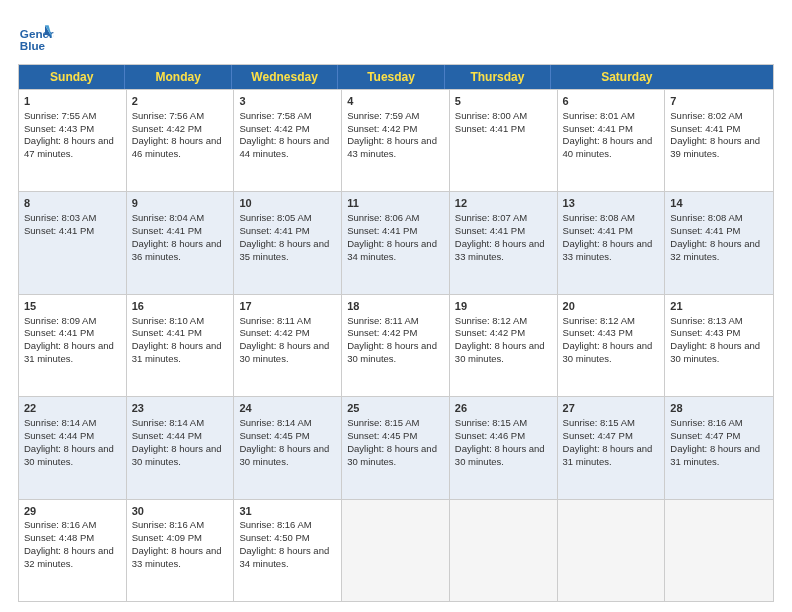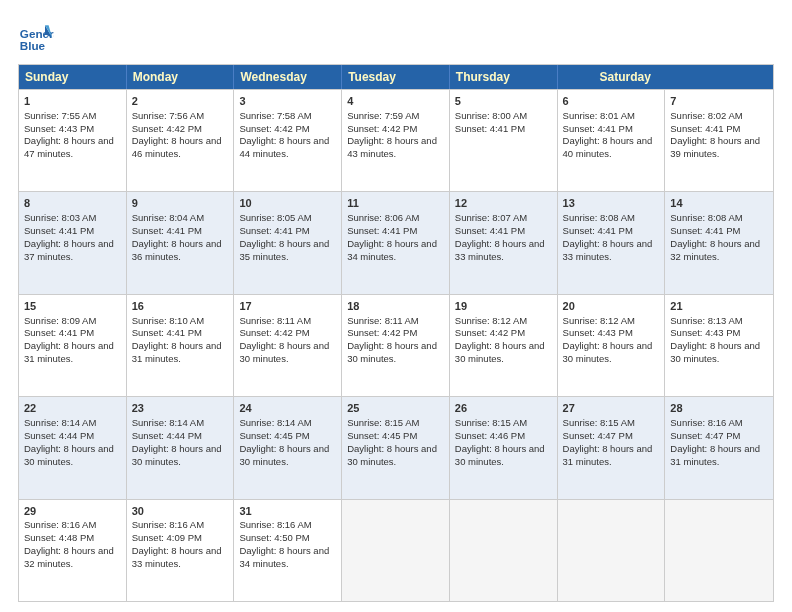--- a/index.html
+++ b/index.html
@@ -49,26 +49,26 @@
       display: flex;
       flex-direction: column;
       border: 1px solid #ccc;
     }
     .cal-header-row {
       display: grid;
       grid-template-columns: repeat(7, 1fr);
       background: #2563a8;
     }
     .cal-header-cell {
-      color: #fef9c3;
+      color: #fde047;
       font-size: 12px;
       font-weight: bold;
-      padding: 5px 6px;
+      padding: 5px 14px;
       border-right: 1px solid #4a7ec5;
-      text-align: left;
+      text-align: center;
     }
     .cal-header-cell:last-child { border-right: none; margin-left: 36px; }
     .cal-body {
       flex: 1;
       display: flex;
       flex-direction: column;
     }
     .cal-row {
       display: grid;
       grid-template-columns: repeat(7, 1fr);
@@ -126,21 +126,21 @@
     <div class="cal-row">
           <div class="cal-cell"><span class="day-num">1</span><span>Sunrise: 7:55 AM</span><br><span>Sunset: 4:43 PM</span><br><span>Daylight: 8 hours and 47 minutes.</span></div>
           <div class="cal-cell"><span class="day-num">2</span><span>Sunrise: 7:56 AM</span><br><span>Sunset: 4:42 PM</span><br><span>Daylight: 8 hours and 46 minutes.</span></div>
           <div class="cal-cell"><span class="day-num">3</span><span>Sunrise: 7:58 AM</span><br><span>Sunset: 4:42 PM</span><br><span>Daylight: 8 hours and 44 minutes.</span></div>
           <div class="cal-cell"><span class="day-num">4</span><span>Sunrise: 7:59 AM</span><br><span>Sunset: 4:42 PM</span><br><span>Daylight: 8 hours and 43 minutes.</span></div>
           <div class="cal-cell"><span class="day-num">5</span><span>Sunrise: 8:00 AM</span><br><span>Sunset: 4:41 PM</span><br></div>
           <div class="cal-cell"><span class="day-num">6</span><span>Sunrise: 8:01 AM</span><br><span>Sunset: 4:41 PM</span><br><span>Daylight: 8 hours and 40 minutes.</span></div>
           <div class="cal-cell"><span class="day-num">7</span><span>Sunrise: 8:02 AM</span><br><span>Sunset: 4:41 PM</span><br><span>Daylight: 8 hours and 39 minutes.</span></div>
         </div>
         <div class="cal-row">
-          <div class="cal-cell alt-row"><span class="day-num">8</span><span>Sunrise: 8:03 AM</span><br><span>Sunset: 4:41 PM</span><br><span>Daylight: 8 hours and 37 minutes.</span></div>
+          <div class="cal-cell alt-row"><span class="day-num">8</span><span>Sunrise: 8:03 AM</span><br><span>Sunset: 4:41 PM</span><br></div>
           <div class="cal-cell alt-row"><span class="day-num">9</span><span>Sunrise: 8:04 AM</span><br><span>Sunset: 4:41 PM</span><br><span>Daylight: 8 hours and 36 minutes.</span></div>
           <div class="cal-cell alt-row"><span class="day-num">10</span><span>Sunrise: 8:05 AM</span><br><span>Sunset: 4:41 PM</span><br><span>Daylight: 8 hours and 35 minutes.</span></div>
           <div class="cal-cell alt-row"><span class="day-num">11</span><span>Sunrise: 8:06 AM</span><br><span>Sunset: 4:41 PM</span><br><span>Daylight: 8 hours and 34 minutes.</span></div>
           <div class="cal-cell alt-row"><span class="day-num">12</span><span>Sunrise: 8:07 AM</span><br><span>Sunset: 4:41 PM</span><br><span>Daylight: 8 hours and 33 minutes.</span></div>
           <div class="cal-cell alt-row"><span class="day-num">13</span><span>Sunrise: 8:08 AM</span><br><span>Sunset: 4:41 PM</span><br><span>Daylight: 8 hours and 33 minutes.</span></div>
           <div class="cal-cell alt-row"><span class="day-num">14</span><span>Sunrise: 8:08 AM</span><br><span>Sunset: 4:41 PM</span><br><span>Daylight: 8 hours and 32 minutes.</span></div>
         </div>
         <div class="cal-row">
           <div class="cal-cell"><span class="day-num">15</span><span>Sunrise: 8:09 AM</span><br><span>Sunset: 4:41 PM</span><br><span>Daylight: 8 hours and 31 minutes.</span></div>
           <div class="cal-cell"><span class="day-num">16</span><span>Sunrise: 8:10 AM</span><br><span>Sunset: 4:41 PM</span><br><span>Daylight: 8 hours and 31 minutes.</span></div>

